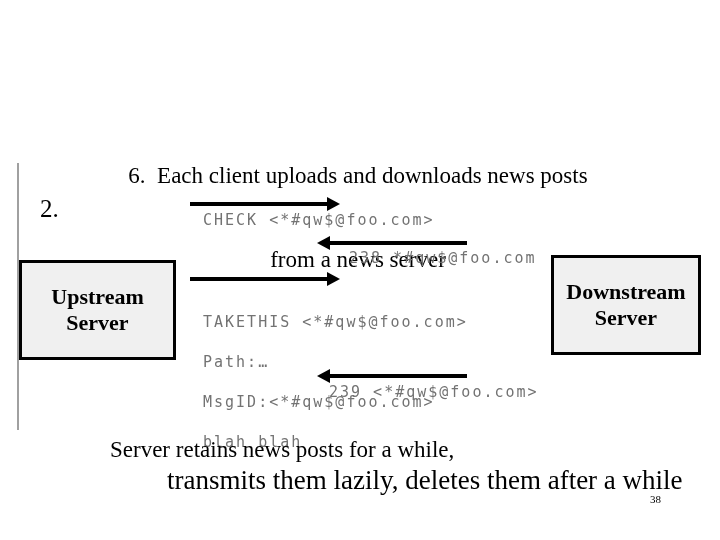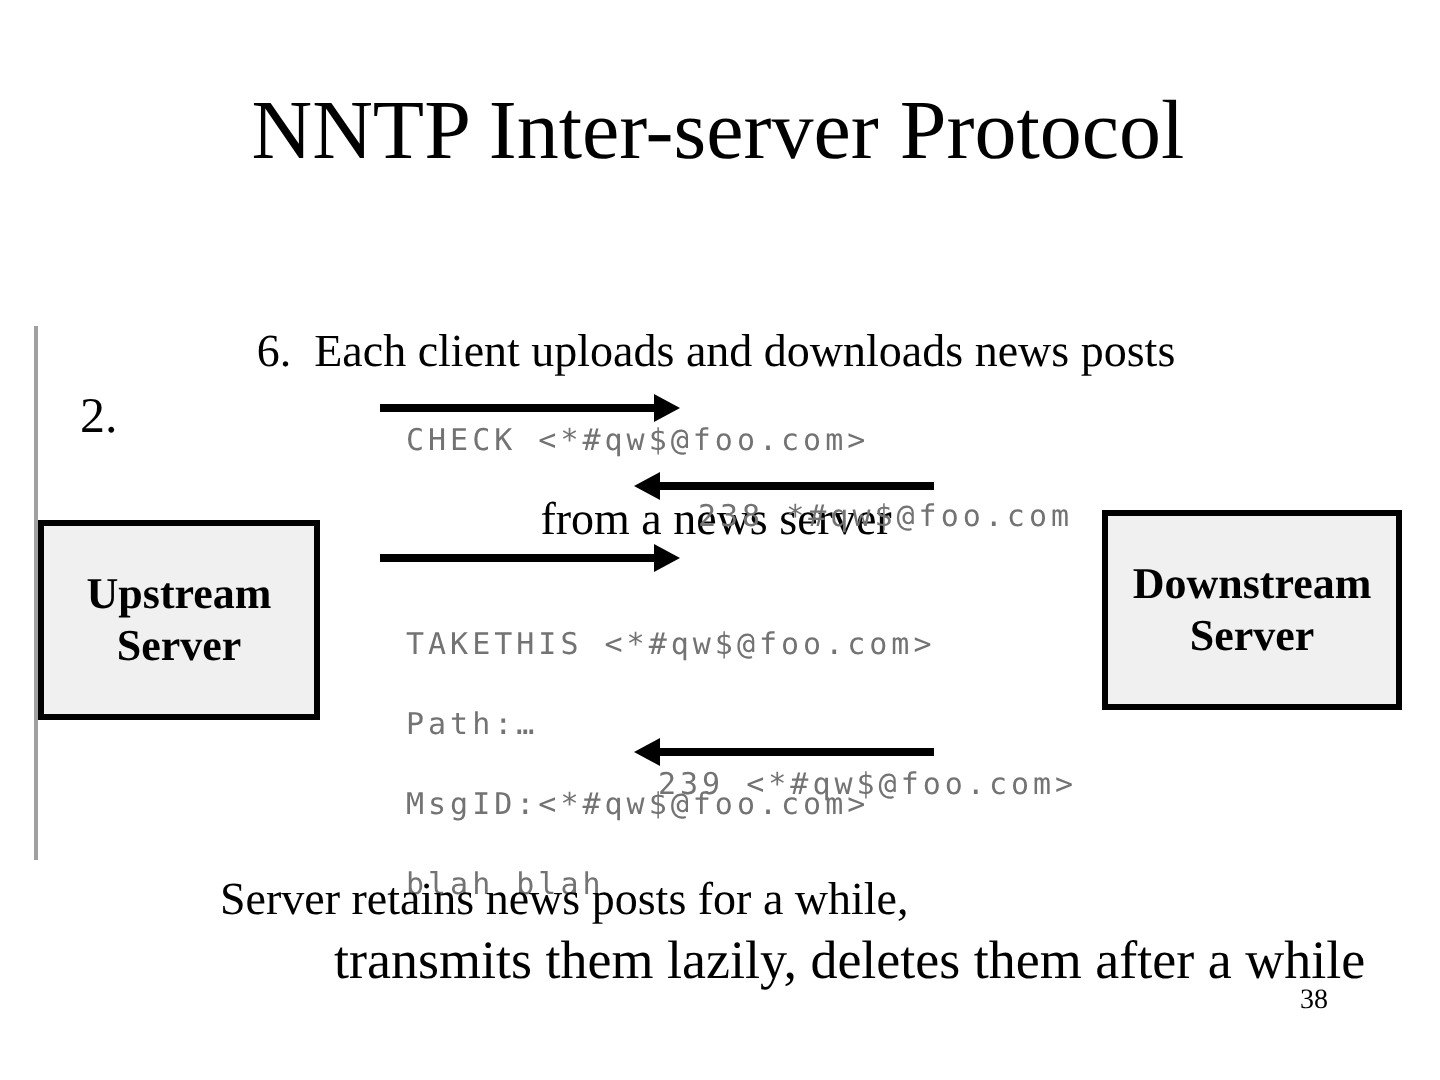--- a/index.html
+++ b/index.html
@@ -57,21 +57,21 @@
     border: 3px solid var(--box_border, #000000);
     display: flex;
     flex-direction: column;
     align-items: center;
     justify-content: center;
     font-weight: bold;
     font-size: 22px;
     line-height: 26px;
     text-align: center;
   }
-  .upstream   { left: 19px;  top: 260px; width: 141px; height: 100px; }
+  .upstream   { left: 19px;  top: 260px; width: 157px; height: 100px; }
   .downstream { left: 551px; top: 255px; width: 150px; height: 100px; }
 
   .arrow {
     position: absolute;
     height: 13px;
     display: flex;
     align-items: center;
   }
   .arrow .bar {
     flex: 1;
@@ -119,29 +119,28 @@
     position: absolute;
     left: 167px;
     top: 465px;
     font-size: 27px;
     white-space: nowrap;
   }
   .page-number {
     position: absolute;
     left: 650px;
     top: 493px;
-    font-size: 14px;
+    font-size: 11px;
   }
 </style>
 </head>
 <body>
 
 <div class="slide">
 
-  <div class="title">NNTP Inter-server Protocol</div>
 
   <div class="bullet1">
     <div>6.  Each client uploads and downloads news posts</div>
     <div>from a news server</div>
   </div>
 
   <div class="bullet2">2.</div>
 
   <div class="guide-line"></div>
 

